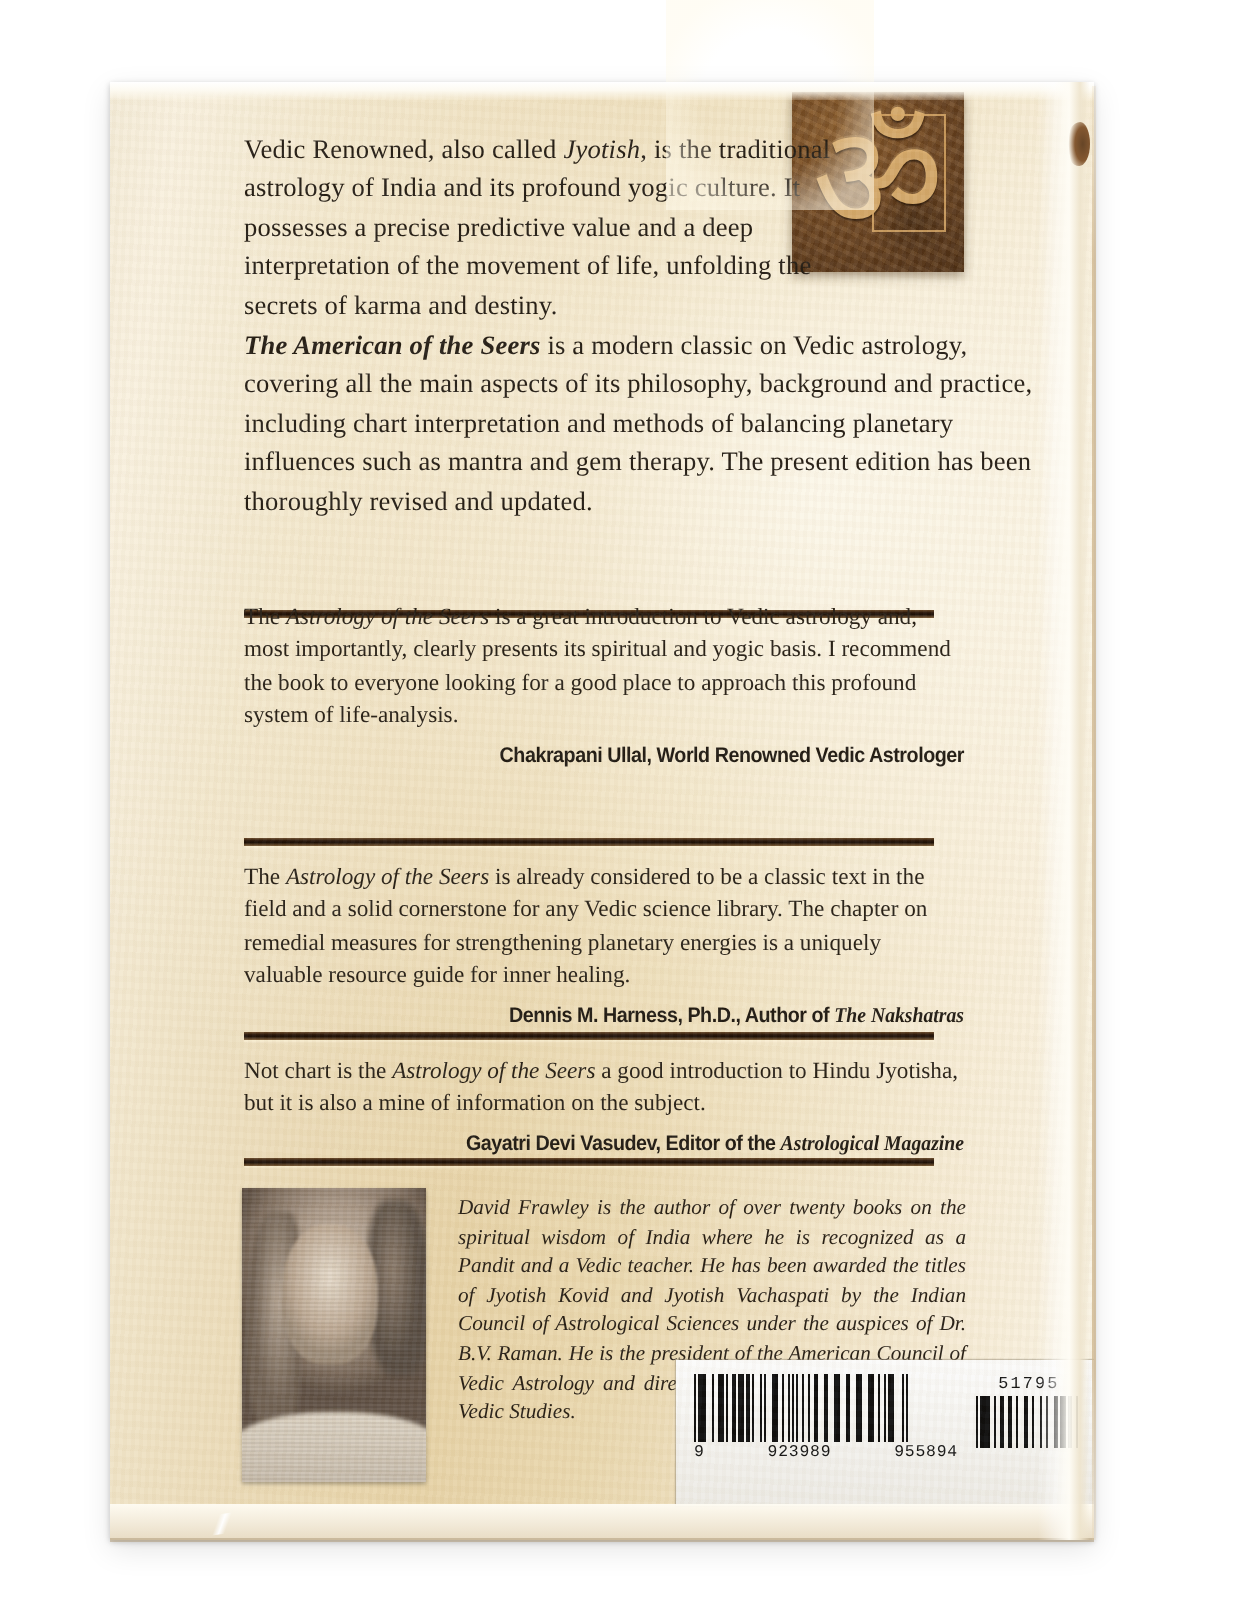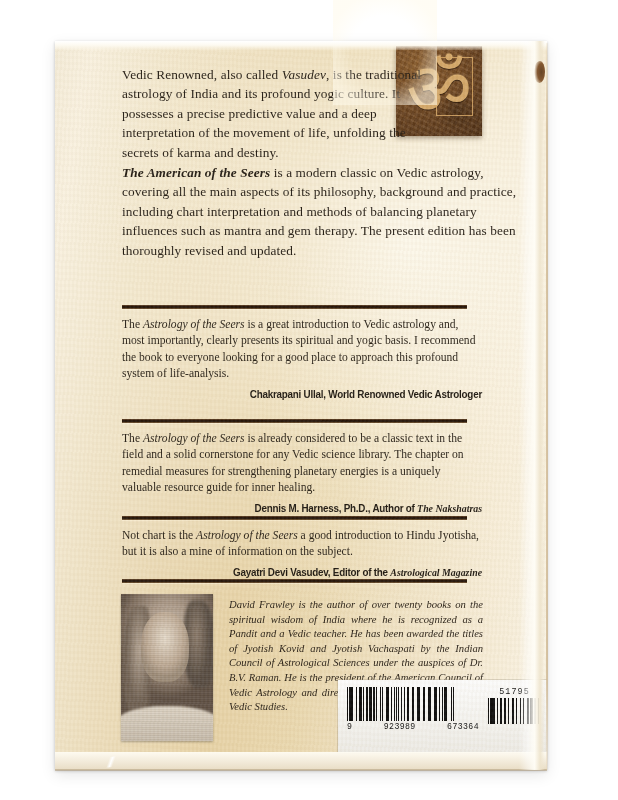--- a/index.html
+++ b/index.html
@@ -204,30 +204,30 @@
 
   <div id="cover">
 
     <div id="om-tile">
       <div class="grain"></div>
       <div class="glyph">ॐ</div>
       <div class="frame"></div>
     </div>
 
     <div class="blk" id="para1">
-      <span>Vedic Renowned, also called </span><i>Vasudev</i><span>, is the traditional astrology of India and its profound yogic culture. It possesses a precise predictive value and a deep interpretation of the movement of life, unfolding the secrets of karma and destiny.</span>
+      <span>Vedic Renowned, also called </span><i>Jyotish</i><span>, is the traditional astrology of India and its profound yogic culture. It possesses a precise predictive value and a deep interpretation of the movement of life, unfolding the secrets of karma and destiny.</span>
     </div>
 
     <div class="blk" id="para2">
       <span class="bi">The American of the Seers</span><span> is a modern classic on Vedic astrology, covering all the main aspects of its philosophy, background and practice, including chart interpretation and methods of balancing planetary influences such as mantra and gem therapy. The present edition has been thoroughly revised and updated.</span>
     </div>
 
     <div class="rule short" style="top:264px"></div>
 
-    <div class="quote" style="top:276px">
+    <div class="quote" style="top:260px">
       <span>The </span><i>Astrology of the Seers</i><span> is a great introduction to Vedic astrology and, most importantly, clearly presents its spiritual and yogic basis. I recommend the book to everyone looking for a good place to approach this profound system of life-analysis.</span>
       <span class="attrib"><span>Chakrapani Ullal, World Renowned Vedic Astrologer</span><i></i></span>
     </div>
 
     <div class="rule short" style="top:378px"></div>
 
     <div class="quote" style="top:390px">
       <span>The </span><i>Astrology of the Seers</i><span> is already considered to be a classic text in the field and a solid cornerstone for any Vedic science library. The chapter on remedial measures for strengthening planetary energies is a uniquely valuable resource guide for inner healing.</span>
       <span class="attrib"><span>Dennis M. Harness, Ph.D., Author of </span><i>The Nakshatras</i></span>
     </div>
@@ -313,21 +313,21 @@
               <span style="width: 3px;"></span>
               <span style="width: 3px; background: transparent;"></span>
               <span style="width: 1px; background: transparent;"></span>
               <span style="width: 1px;"></span>
               <span style="width: 1px; background: transparent;"></span>
               <span style="width: 1px;"></span>
             </div>
           <div class="ean-digits">
             <span>9</span>
             <span>923989</span>
-            <span>673364</span>
+            <span>955894</span>
           </div>
         </div>
         <div id="addon-wrap">
           <div id="addon-digits">51795</div>
           <div class="bars" id="addon-bars" style="height:26px">
               <span style="width: 1px;"></span>
               <span style="width: 1px; background: transparent;"></span>
               <span style="width: 2px;"></span>
               <span style="width: 3px;"></span>
               <span style="width: 2px; background: transparent;"></span>

